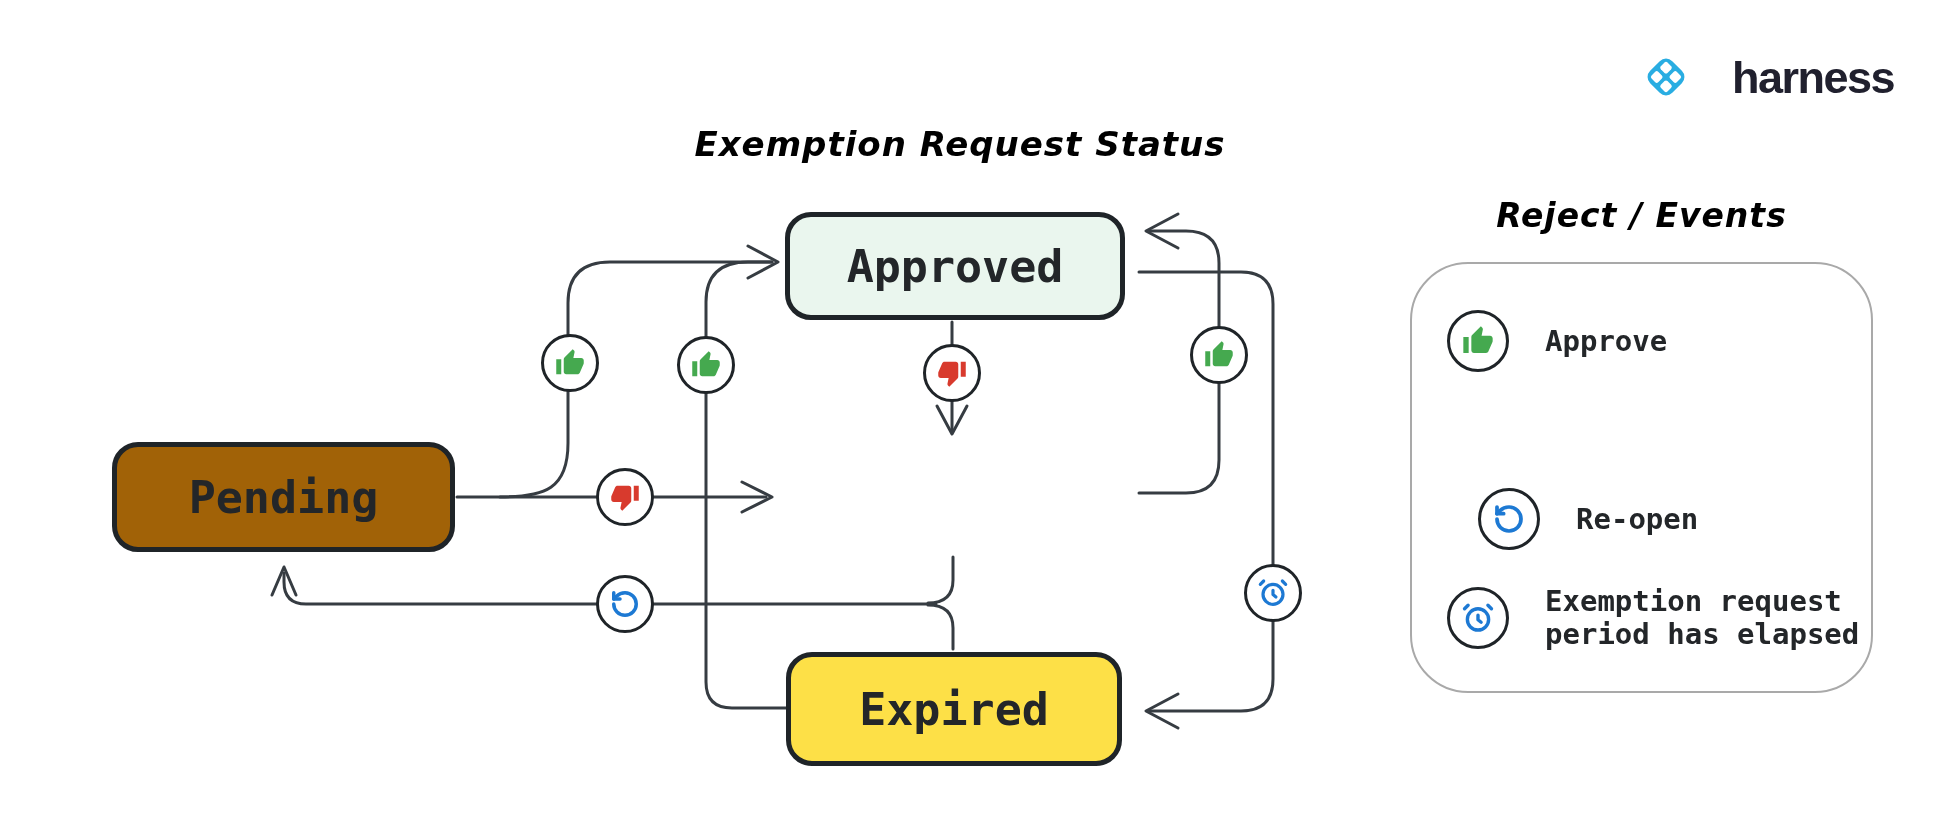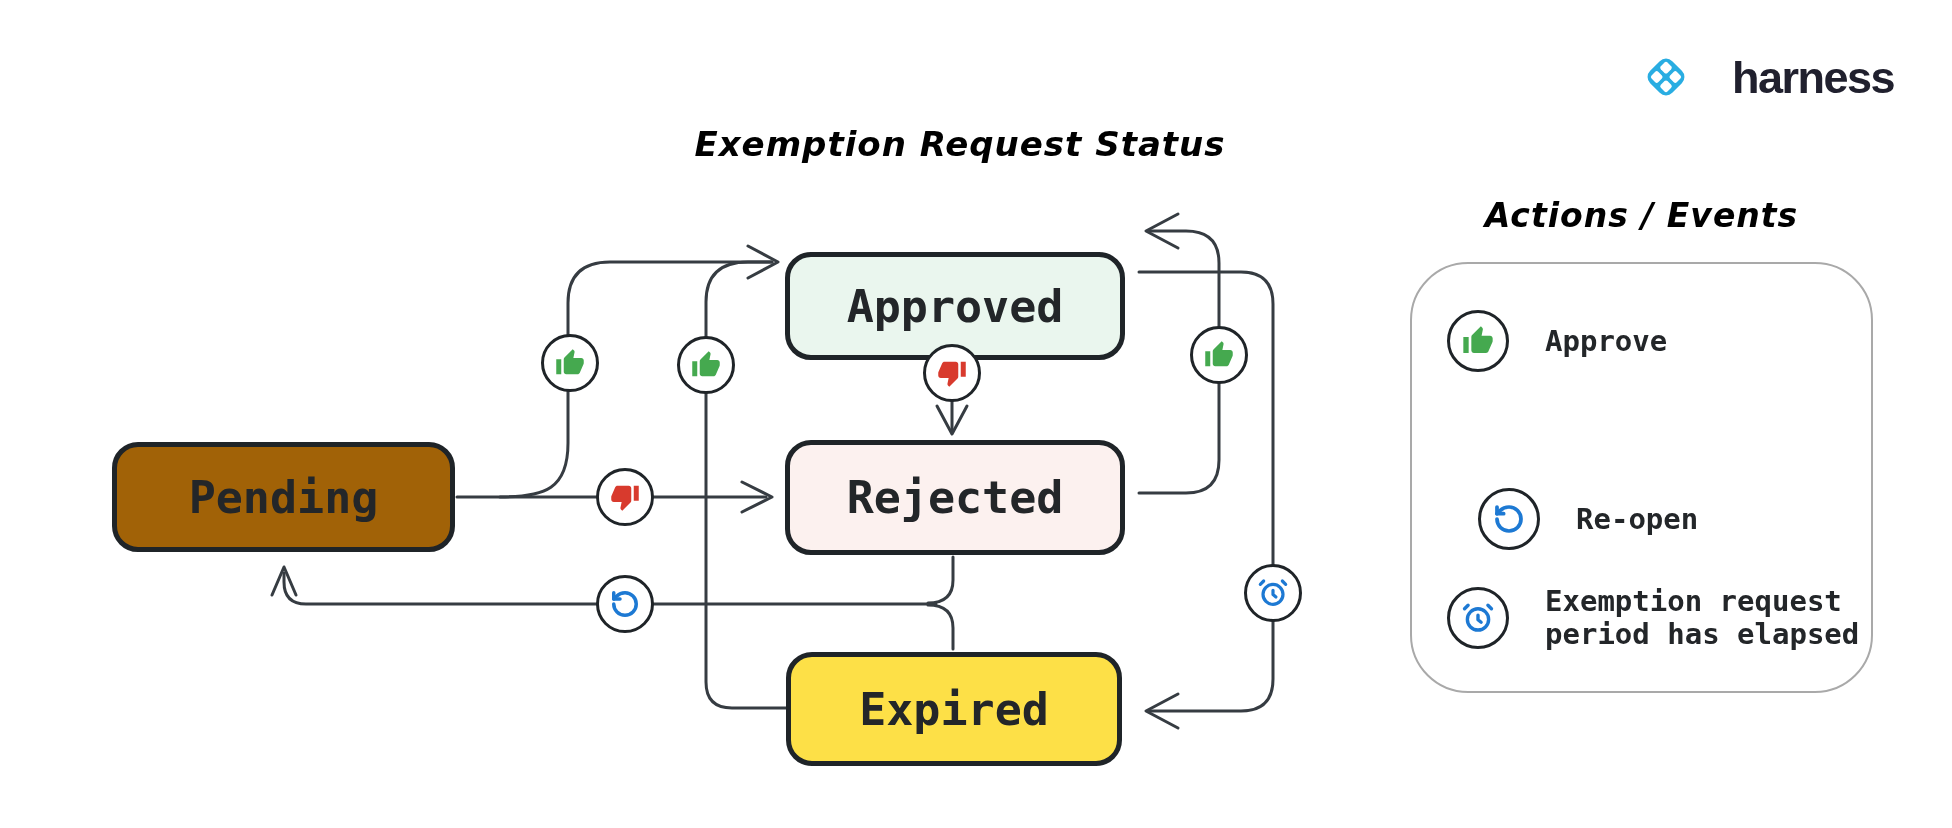--- a/index.html
+++ b/index.html
@@ -15,21 +15,21 @@
   
   .brand{position:absolute;left:1641px;top:52px;display:flex;align-items:center;gap:37px;}
   .brand svg{display:block;}
   .brand-word{font-family:"Liberation Sans","DejaVu Sans",sans-serif;font-weight:700;
               font-size:45px;color:#20202e;letter-spacing:-1.5px;line-height:1;margin-left:4px;}
 
   
   .state{position:absolute;border:5px solid #1f2428;border-radius:26px;
          display:flex;align-items:center;justify-content:center;
          font-size:45px;font-weight:600;color:#232629;box-sizing:border-box;}
-  .state-approved{left:785px;top:212px;width:340px;height:108px;background:#eaf6ee;margin-top:40px;}
+  .state-approved{left:785px;top:212px;width:340px;height:108px;background:#eaf6ee;}
   .state-pending {left:112px;top:442px;width:343px;height:110px;background:#a16207;}
   .state-rejected{left:785px;top:440px;width:340px;height:115px;background:#fcf1ef;}
   .state-expired {left:786px;top:652px;width:336px;height:114px;background:#fde047;}
 
   
   #edges{position:absolute;left:0;top:0;z-index:0;}
   .edge{stroke:#363c42;stroke-width:3;fill:none;stroke-linecap:round;stroke-linejoin:round;}
 
   
   .badge{position:absolute;width:58px;height:58px;border-radius:50%;background:#ffffff;
@@ -91,23 +91,20 @@
     </span>
     <span class="brand-word">harness</span>
   </div>
 
   <div class="state state-approved">
     <span>Approved</span>
   </div>
   <div class="state state-pending">
     <span>Pending</span>
   </div>
-  <div class="state state-rejected">
-    <span>Rejected</span>
-  </div>
   <div class="state state-expired">
     <span>Expired</span>
   </div>
 
   <div class="badge" style="left:541px;top:334px;">
     <svg width="30" height="30" viewBox="0 0 24 24">
       <path fill="#45a94f" d="M1 21h4V9H1v12zm22-11c0-1.1-.9-2-2-2h-6.31l.95-4.57.03-.32c0-.41-.17-.79-.44-1.06L14.17 1 7.58 7.59C7.22 7.95 7 8.45 7 9v10c0 1.1.9 2 2 2h9c.83 0 1.54-.5 1.84-1.22l3.02-7.05c.09-.23.14-.47.14-.72v-2.01z"></path>
     </svg>
   </div>
   <div class="badge" style="left:677px;top:336px;">
@@ -138,21 +135,21 @@
   </div>
   <div class="badge" style="left:1244px;top:564px;">
     <svg width="32" height="32" viewBox="0 0 24 24" fill="none" stroke="#1d79d3" stroke-width="2.4" stroke-linecap="round" stroke-linejoin="round">
       <circle cx="12" cy="13" r="7.5"></circle>
       <path d="M12 10v3.2l2.2 1.8"></path>
       <path d="M5 3 2.5 5.5"></path>
       <path d="m19 3 2.5 2.5"></path>
     </svg>
   </div>
 
-  <div class="legend-title hand">Actions / Events</div>
+  <div class="legend-title hand">Reject / Events</div>
   <div class="legend-box"></div>
 
   <div class="legend-row" style="left:1447px;top:310px;">
     <span class="legend-badge">
       <svg width="32" height="32" viewBox="0 0 24 24">
         <path fill="#45a94f" d="M1 21h4V9H1v12zm22-11c0-1.1-.9-2-2-2h-6.31l.95-4.57.03-.32c0-.41-.17-.79-.44-1.06L14.17 1 7.58 7.59C7.22 7.95 7 8.45 7 9v10c0 1.1.9 2 2 2h9c.83 0 1.54-.5 1.84-1.22l3.02-7.05c.09-.23.14-.47.14-.72v-2.01z"></path>
       </svg>
     </span>
     <span class="legend-label">Approve</span>
   </div>

